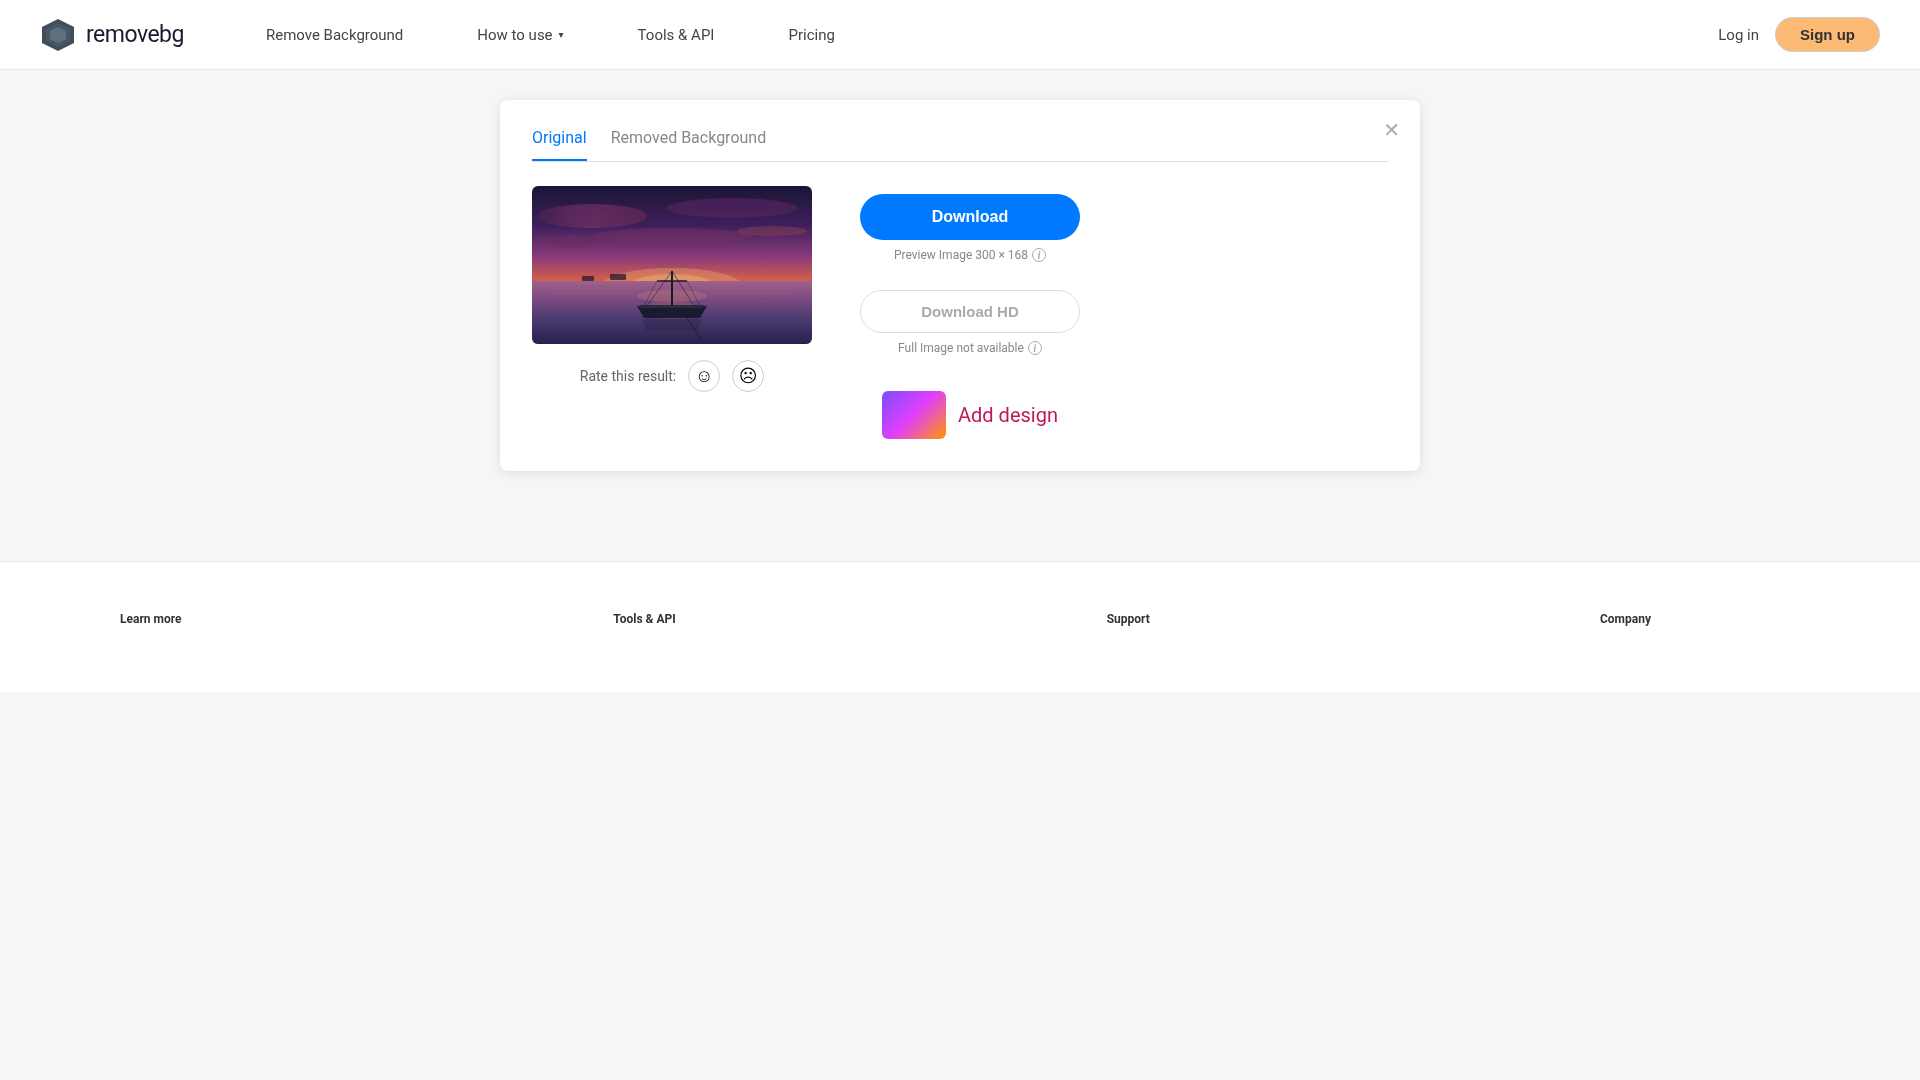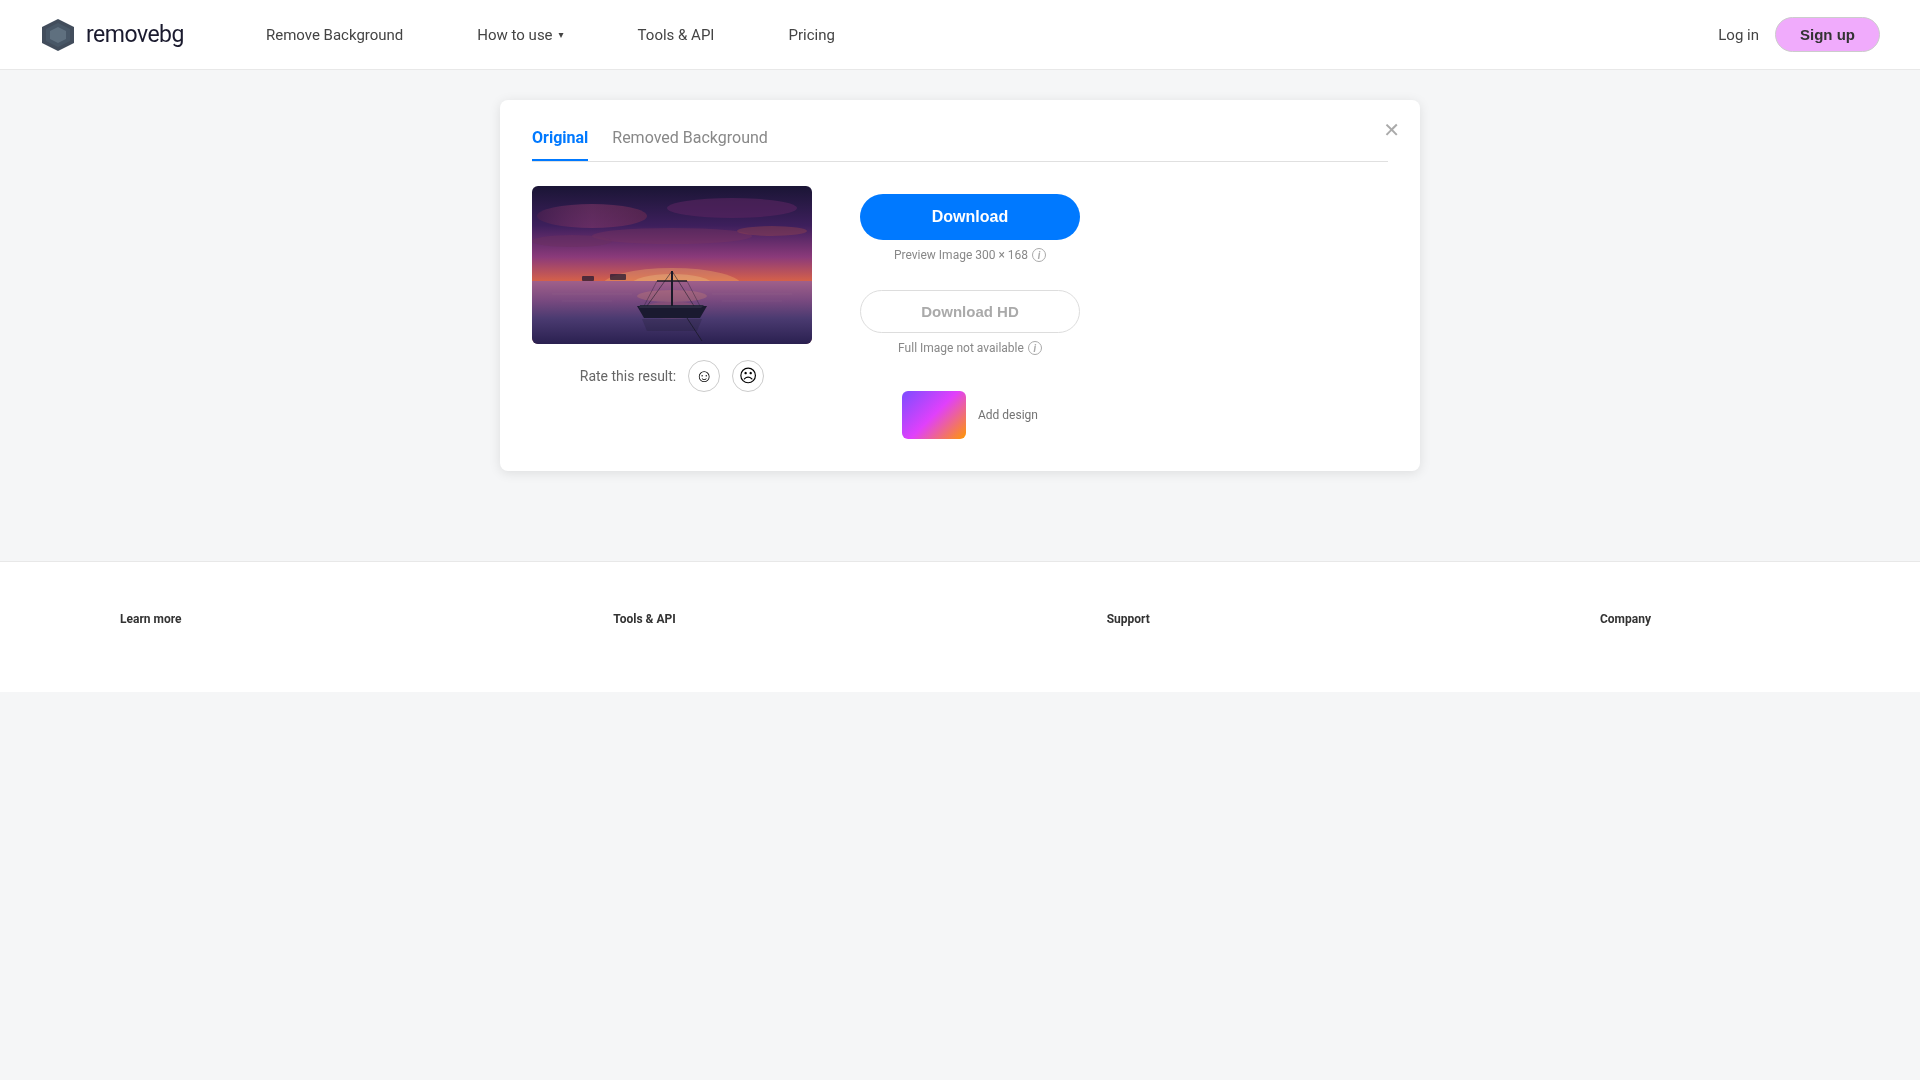--- a/index.html
+++ b/index.html
@@ -9,32 +9,32 @@
     .header { background: #fff; height: 70px; display: flex; align-items: center; justify-content: space-between; padding: 0 40px; border-bottom: 1px solid #e8e8e8; }
     .header-left { display: flex; align-items: center; gap: 40px; }
     .logo { display: flex; align-items: center; gap: 10px; text-decoration: none; }
     .logo-icon { width: 36px; height: 36px; position: relative; }
     .logo-text { font-size: 23px; font-weight: 700; color: #1a1a2e; letter-spacing: -0.5px; }
     .logo-text span { color: #1a1a2e; font-weight: 400; }
     .nav { display: flex; align-items: center; gap: 32px; }
     .nav-item { font-size: 15px; color: #444; text-decoration: none; cursor: pointer; display: flex; align-items: center; gap: 4px; padding-left: 42px; }
     .header-right { display: flex; align-items: center; gap: 16px; }
     .login-btn { font-size: 15px; color: #444; cursor: pointer; text-decoration: none; }
-    .signup-btn { font-size: 15px; color: #333; cursor: pointer; border: 1.5px solid #ccc; border-radius: 999px; padding: 8px 24px; font-weight: 600; background: #f0abfc; }
+    .signup-btn { font-size: 15px; color: #333; cursor: pointer; border: 1.5px solid #ccc; border-radius: 999px; padding: 8px 24px; font-weight: 600; background: #fdba74; }
 
     
     .main { padding: 30px 40px; display: flex; flex-direction: column; align-items: center; }
 
     
     .card { background: #fff; border-radius: 8px; box-shadow: 0 2px 12px rgba(0,0,0,0.1); width: 920px; padding: 28px 32px 32px; position: relative; }
 
     
     .tabs { display: flex; gap: 0; margin-bottom: 24px; border-bottom: 1px solid #e0e0e0; padding-bottom: 0; }
     .tab { font-size: 16px; padding-bottom: 12px; cursor: pointer; margin-right: 24px; color: #888; text-decoration: none; }
-    .tab.active { color: #0079ff; border-bottom: 2px solid #0079ff; font-weight: 700; }
+    .tab.active { color: #0079ff; border-bottom: 2px solid #0079ff; font-weight: 400; }
 
     
     .close-btn { position: absolute; top: 20px; right: 20px; background: none; border: none; cursor: pointer; color: #aaa; font-size: 20px; line-height: 1; }
 
     
     .card-body { display: flex; gap: 48px; align-items: flex-start; }
 
     
     .image-section { display: flex; flex-direction: column; align-items: center; gap: 16px; }
     .image-container { width: 280px; height: 158px; border-radius: 6px; overflow: hidden; }
@@ -47,21 +47,21 @@
     .download-btn { background: #0079ff; color: #fff; border: none; border-radius: 999px; padding: 14px 48px; font-size: 16px; font-weight: 700; cursor: pointer; width: 220px; }
     .preview-text { font-size: 12px; color: #888; display: flex; align-items: center; gap: 4px; }
     .info-icon { width: 14px; height: 14px; border-radius: 50%; border: 1.5px solid #aaa; display: inline-flex; align-items: center; justify-content: center; font-size: 10px; color: #aaa; font-style: italic; font-weight: bold; cursor: pointer; }
     .download-hd-btn { background: #fff; color: #aaa; border: 1.5px solid #ddd; border-radius: 999px; padding: 12px 48px; font-size: 15px; font-weight: 600; cursor: pointer; width: 220px; }
     .full-image-text { font-size: 12px; color: #888; display: flex; align-items: center; gap: 4px; }
 
     
     .add-design-row { display: flex; align-items: center; gap: 12px; margin-top: 8px; }
     .design-preview { width: 64px; height: 48px; border-radius: 6px; overflow: hidden; background: linear-gradient(135deg, #6a3de8, #e83d8a, #f4a200); display: flex; align-items: center; justify-content: center; }
     .design-preview-inner { width: 100%; height: 100%; background: linear-gradient(135deg, #7c4dff 0%, #e040fb 50%, #ff9800 100%); }
-    .add-design-link { color: #737373; font-size: 12px; text-decoration: none; cursor: pointer; }
+    .add-design-link { color: #be185d; font-size: 20px; text-decoration: none; cursor: pointer; }
 
     
     .notice { margin-top: 28px; text-align: center; font-size: 14px; color: #888; }
 
     
     .footer { background: #fff; margin-top: 60px; padding: 50px 120px; border-top: 1px solid #e8e8e8; }
     .footer-cols { display: flex; gap: 0; justify-content: space-between; }
     .footer-col { min-width: 200px; }
     .footer-col-title { font-size: 12px; font-weight: 700; color: #333; margin-bottom: 16px; }
 

